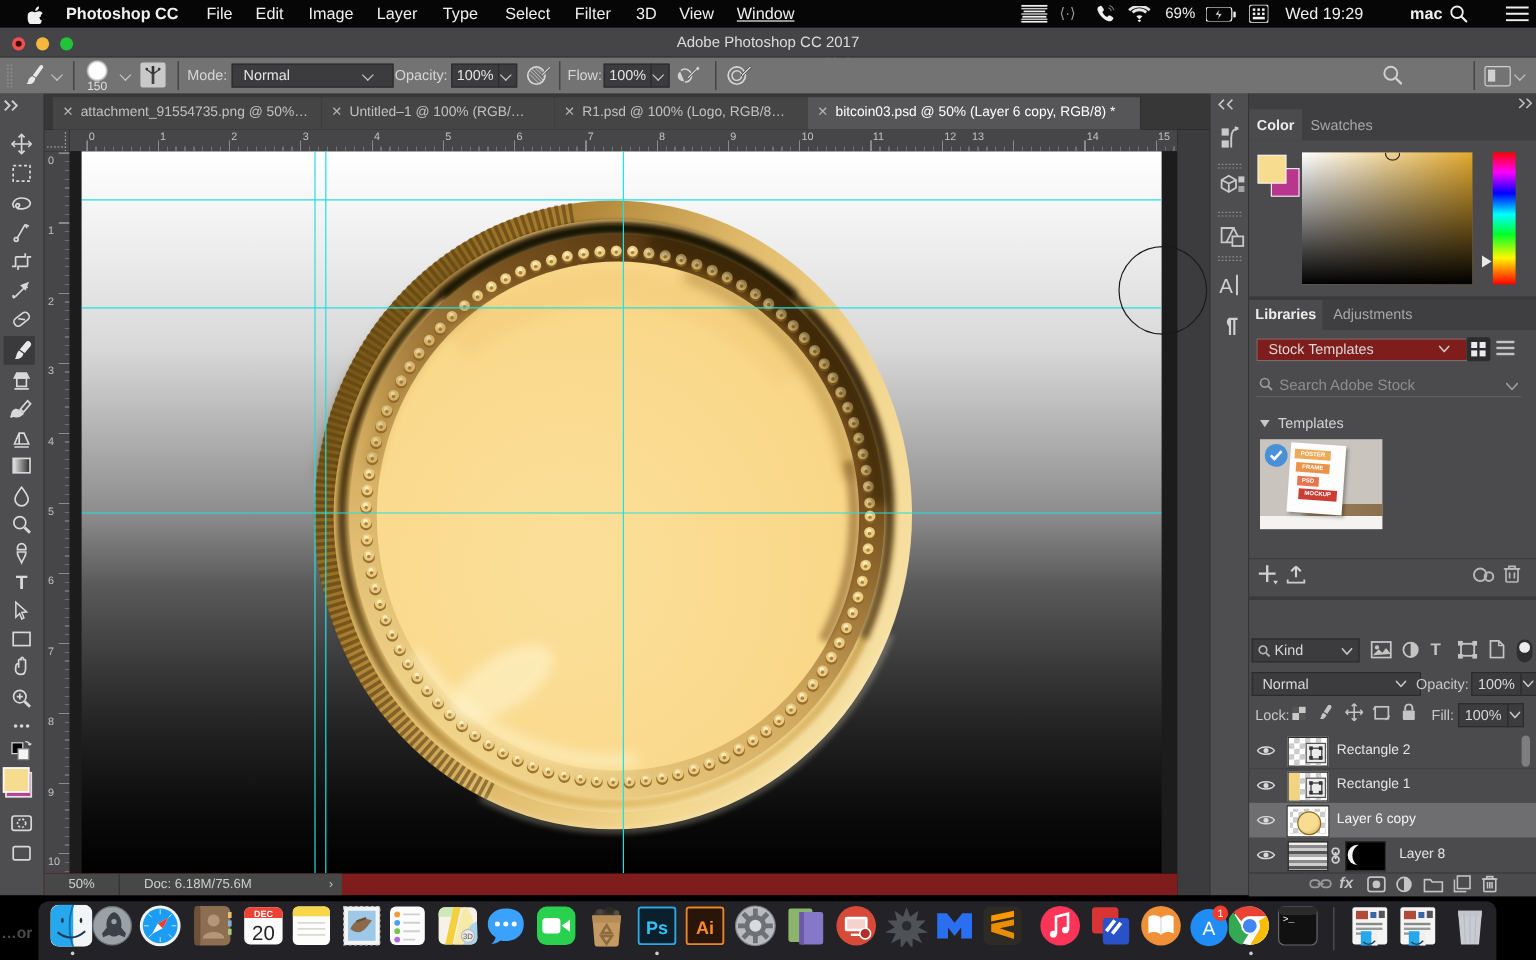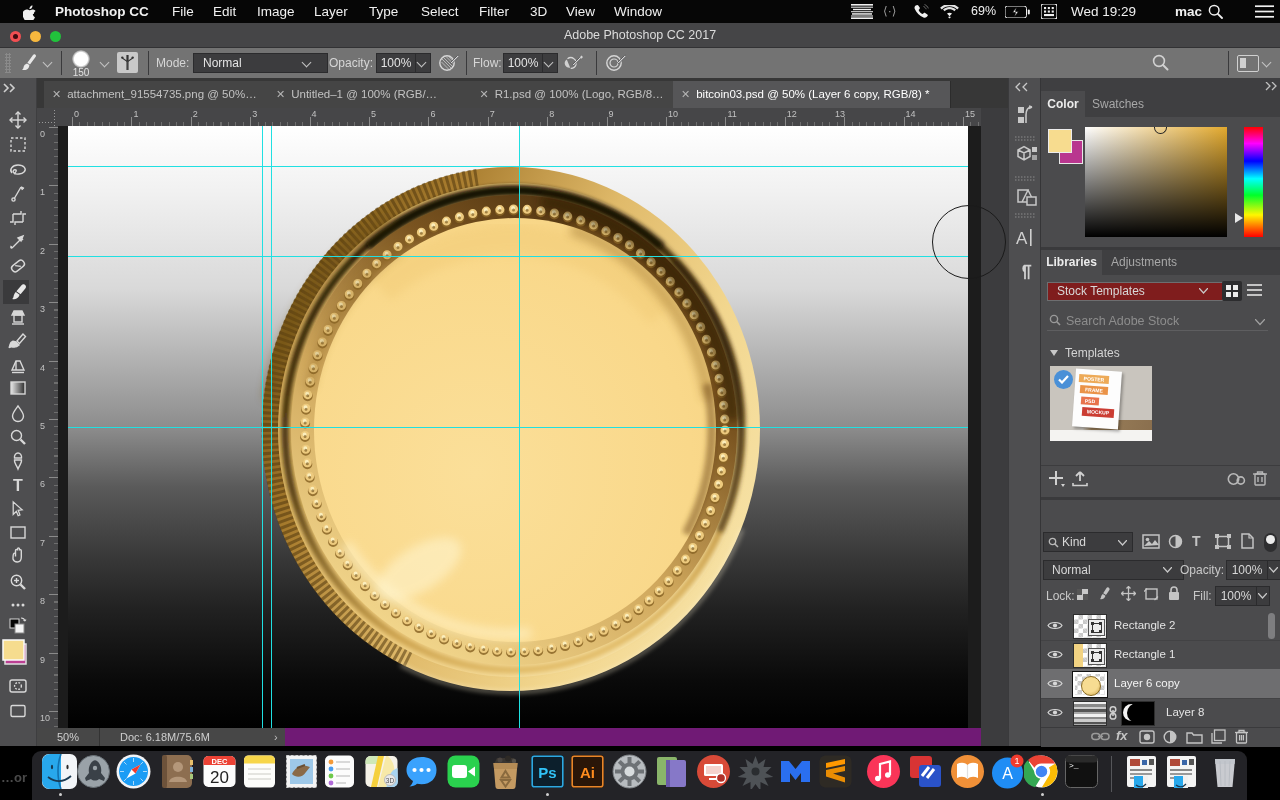--- a/index.html
+++ b/index.html
@@ -25,21 +25,21 @@
 .dtab .x{color:#b5b5b5;font-size:11px;margin:0 6px 0 8px;}
 .dtab.active{background:#565658;color:#fff;}
 
 #cornerbox{position:absolute;left:37px;top:108px;width:21px;height:18px;background:#464648;}
 #hruler{position:absolute;left:58px;top:108px;width:923px;height:18px;background:#464648;border-bottom:1px solid #2e2e30;overflow:hidden;}
 #vruler{position:absolute;left:37px;top:126px;width:21px;height:602px;background:#464648;border-right:1px solid #2e2e30;overflow:hidden;}
 .rnum{position:absolute;color:#c2c2c2;font-size:9px;}
 #viewport{position:absolute;left:58px;top:126px;width:923px;height:602px;background:#1c1c1c;overflow:hidden;}
 #doc{position:absolute;left:10px;top:0;width:900px;height:602px;background:linear-gradient(to bottom,#ffffff 0%,#f2f2f2 10%,#d9d9d9 27%,#8d8d8d 50%,#5a5a5a 60%,#3a3a3a 71%,#222222 80%,#0a0a0a 92%,#000 100%);}
 #gutter{position:absolute;left:981px;top:108px;width:27px;height:638px;background:#3c3c3e;}
-#statusbar{position:absolute;left:37px;top:728px;width:944px;height:18px;background:#701a75;color:#cfcfcf;font-size:11px;line-height:18px;}
+#statusbar{position:absolute;left:37px;top:728px;width:944px;height:18px;background:#7f1d1d;color:#cfcfcf;font-size:11px;line-height:18px;}
 
 #cstrip{position:absolute;left:1008px;top:78px;width:32px;height:668px;background:#4e4e50;border-left:1px solid #3a3a3c;}
 
 #panels{position:absolute;left:1040px;top:78px;width:240px;height:668px;background:#4b4b4d;border-left:1px solid #353537;}
 .ptabrow{position:absolute;left:0;width:240px;background:#3f3f41;}
 .ptab{position:absolute;top:0;height:100%;font-size:12px;color:#a8a8a8;text-align:center;}
 .ptab.on{background:#4b4b4d;color:#ececec;font-weight:bold;}
 .checker{background-color:#fff;background-image:linear-gradient(45deg,#c9c9c9 25%,transparent 25%,transparent 75%,#c9c9c9 75%),linear-gradient(45deg,#c9c9c9 25%,transparent 25%,transparent 75%,#c9c9c9 75%);background-size:9px 9px;background-position:0 0,4.5px 4.5px;}
 .pin{background:#3c3c3e;border:1px solid #2b2b2d;color:#d8d8d8;font-size:12px;position:absolute;}
 
@@ -56,21 +56,21 @@
     <div class="mi" style="left:55px;font-weight:bold;">Photoshop CC</div>
     <div class="mi" style="left:172px;">File</div>
     <div class="mi" style="left:213px;">Edit</div>
     <div class="mi" style="left:257px;">Image</div>
     <div class="mi" style="left:314px;">Layer</div>
     <div class="mi" style="left:369px;">Type</div>
     <div class="mi" style="left:421px;">Select</div>
     <div class="mi" style="left:479px;">Filter</div>
     <div class="mi" style="left:530px;">3D</div>
     <div class="mi" style="left:566px;">View</div>
-    <div class="mi" style="left:614px;">Window</div>
+    <div class="mi" style="left:614px;text-decoration:underline;">Window</div>
     <div class="mi" style="left:688px;margin-top:40px;">Help</div>
     <svg class="abs" style="left:851px;top:4px" width="22" height="15" viewBox="0 0 22 15">
         <g fill="#f0f0f0">
           <rect x="0" y="0" width="22" height="1.6"></rect>
           <rect x="0" y="2.6" width="22" height="1.2" opacity=".85"></rect>
           <rect x="2" y="4.8" width="18" height="1.4"></rect>
           <rect x="0" y="7" width="22" height="1.3" opacity=".8"></rect>
           <rect x="1" y="9.2" width="20" height="1.5"></rect>
           <rect x="0" y="11.4" width="22" height="1.2" opacity=".85"></rect>
           <rect x="0" y="13.4" width="22" height="1.6"></rect>
@@ -294,21 +294,21 @@
           <linearGradient id="tbgrad" x1="0" y1="0" x2="1" y2="0">
             <stop offset="0" stop-color="#e8e8e8"></stop>
             <stop offset="1" stop-color="#2a2a2a"></stop>
           </linearGradient>
         </defs>
   </svg>
   </div>
   <div id="tabbar">
     <div class="dtab" style="left:7px;width:224px;"><span class="x">✕</span>attachment_91554735.png @ 50%…</div>
     <div class="dtab" style="left:231px;width:194px;"><span class="x">✕</span>Untitled–1 @ 100% (RGB/…</div>
-    <div class="dtab" style="left:425px;width:211px;text-align:center;"><span class="x">✕</span>R1.psd @ 100% (Logo, RGB/8…</div>
+    <div class="dtab" style="left:425px;width:211px;"><span class="x">✕</span>R1.psd @ 100% (Logo, RGB/8…</div>
     <div class="dtab active" style="left:636px;width:277px;"><span class="x">✕</span>bitcoin03.psd @ 50% (Layer 6 copy, RGB/8) *</div>
   </div>
   <div id="cornerbox">
     <div class="abs" style="left:17px;top:2px;width:1px;height:16px;background-image:linear-gradient(#9a9a9a 50%,transparent 50%);background-size:1px 3px;"></div>
     <div class="abs" style="left:2px;top:14px;width:16px;height:1px;background-image:linear-gradient(90deg,#9a9a9a 50%,transparent 50%);background-size:3px 1px;"></div>
   </div>
   <div id="hruler">
     <div class="abs" style="left:0;top:0;width:923px;height:18px;background-image:repeating-linear-gradient(90deg,#6e6e6e 0,#6e6e6e 1px,transparent 1px,transparent 7.425px);background-position:14px 0;background-size:923px 4px;background-repeat:no-repeat;background-position-y:14px;"></div>
     <div class="abs" style="left:0;top:0;width:923px;height:18px;background-image:repeating-linear-gradient(90deg,#8a8a8a 0,#8a8a8a 1px,transparent 1px,transparent 59.4px);background-position:14px 9px;background-size:923px 9px;background-repeat:no-repeat;"></div>
     <div class="rnum" style="left:16.0px;top:1px;">0</div>
@@ -317,21 +317,21 @@
       <div class="rnum" style="left:194.2px;top:1px;">3</div>
       <div class="rnum" style="left:253.6px;top:1px;">4</div>
       <div class="rnum" style="left:313.0px;top:1px;">5</div>
       <div class="rnum" style="left:372.4px;top:1px;">6</div>
       <div class="rnum" style="left:431.8px;top:1px;">7</div>
       <div class="rnum" style="left:491.2px;top:1px;">8</div>
       <div class="rnum" style="left:550.6px;top:1px;">9</div>
       <div class="rnum" style="left:610.0px;top:1px;">10</div>
       <div class="rnum" style="left:669.4px;top:1px;">11</div>
       <div class="rnum" style="left:728.8px;top:1px;">12</div>
-      <div class="rnum" style="left:777px;top:1px;">13</div>
+      <div class="rnum" style="left:752px;top:1px;">13</div>
       <div class="rnum" style="left:847.6px;top:1px;">14</div>
       <div class="rnum" style="left:907.0px;top:1px;">15</div>
   </div>
   <div id="vruler">
     <div class="abs" style="left:0;top:0;width:21px;height:602px;background-image:repeating-linear-gradient(180deg,#6e6e6e 0,#6e6e6e 1px,transparent 1px,transparent 7.3px);background-position:17px 1px;background-size:4px 602px;background-repeat:no-repeat;background-position-x:17px;"></div>
     <div class="abs" style="left:0;top:0;width:21px;height:602px;background-image:repeating-linear-gradient(180deg,#8a8a8a 0,#8a8a8a 1px,transparent 1px,transparent 58.4px);background-position:12px 1px;background-size:9px 602px;background-repeat:no-repeat;background-position-x:12px;"></div>
     <div class="rnum" style="left:3px;top:3.0px;">0</div>
       <div class="rnum" style="left:3px;top:61.4px;">1</div>
       <div class="rnum" style="left:3px;top:119.8px;">2</div>
       <div class="rnum" style="left:3px;top:178.2px;">3</div>

